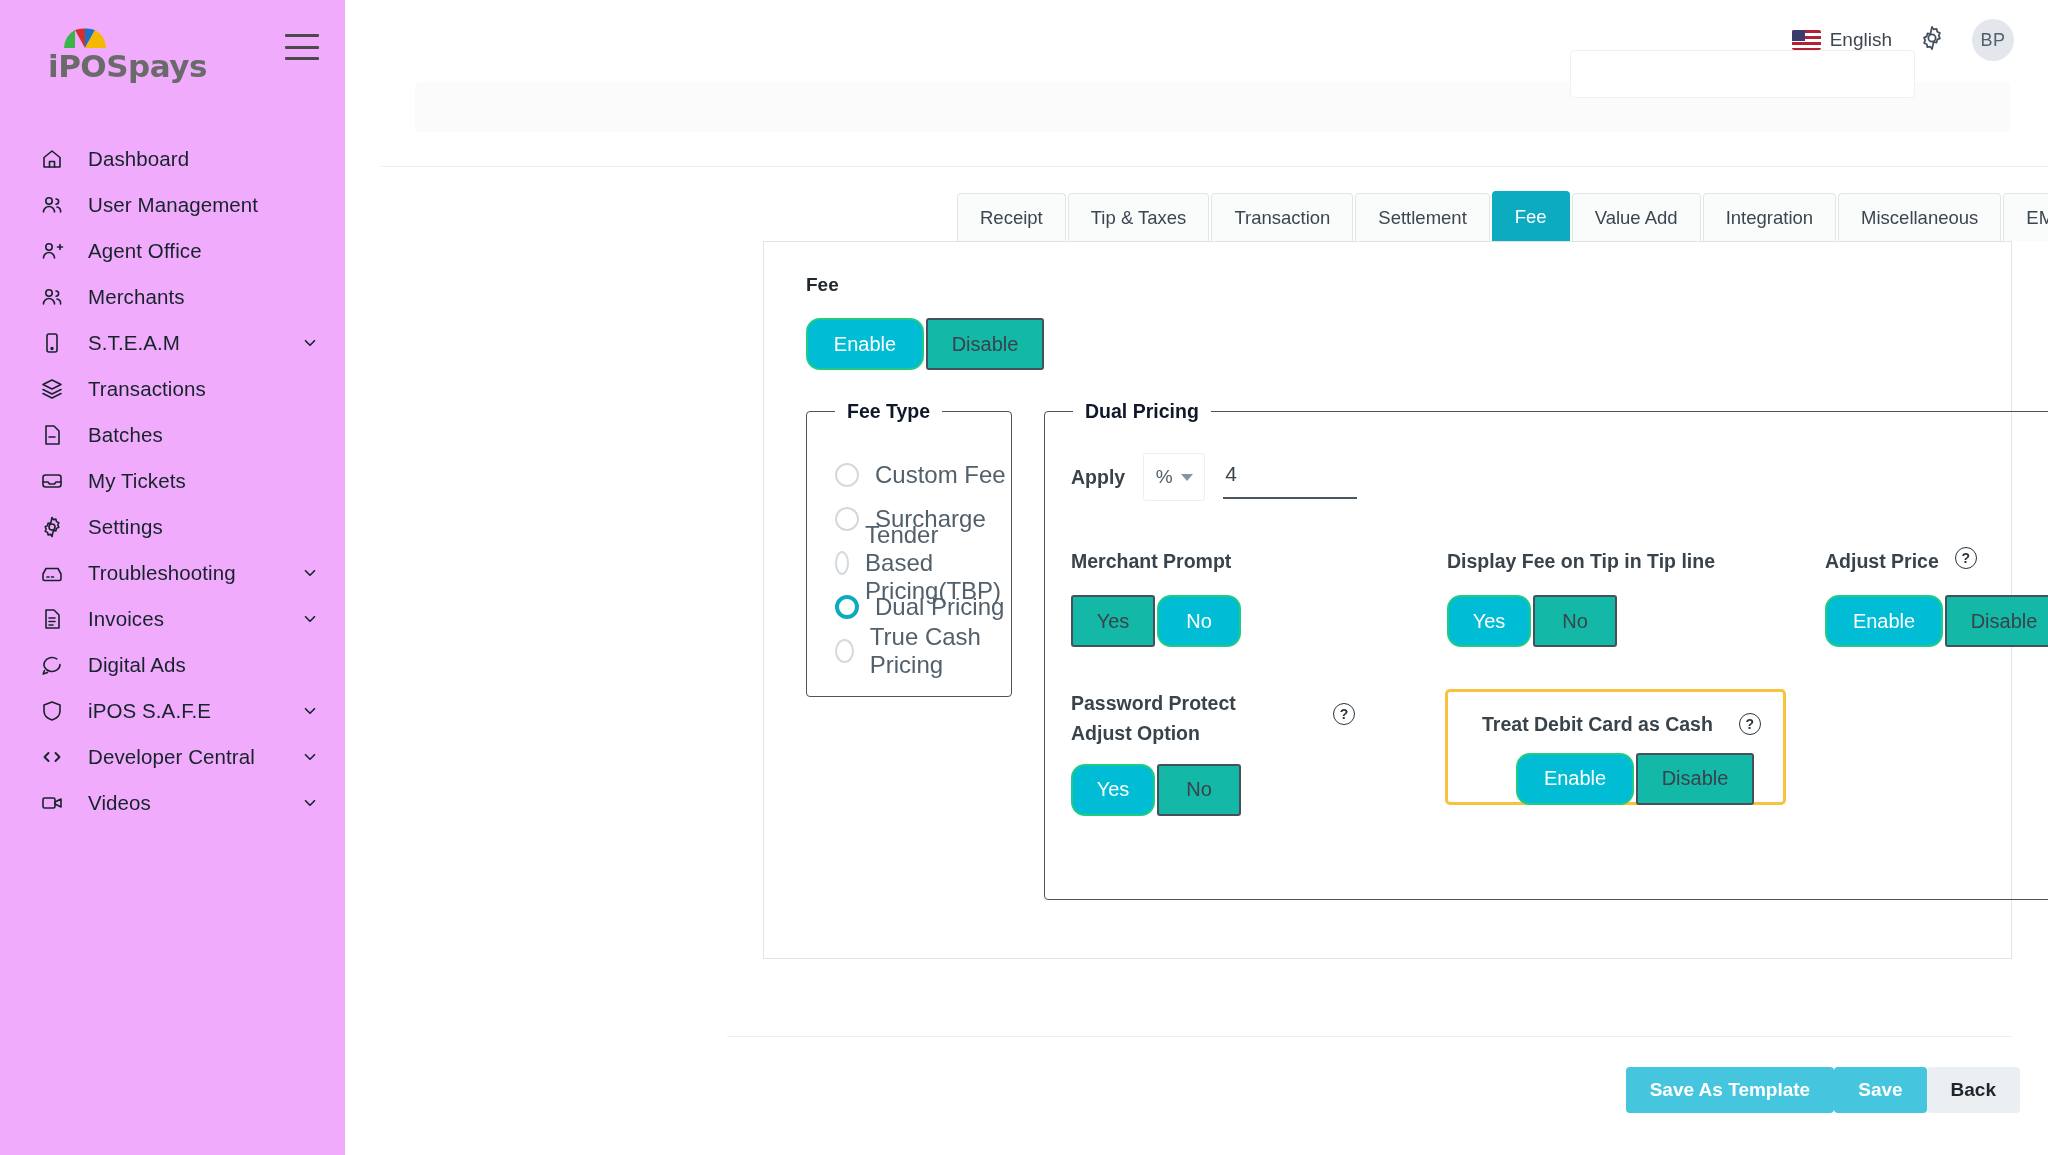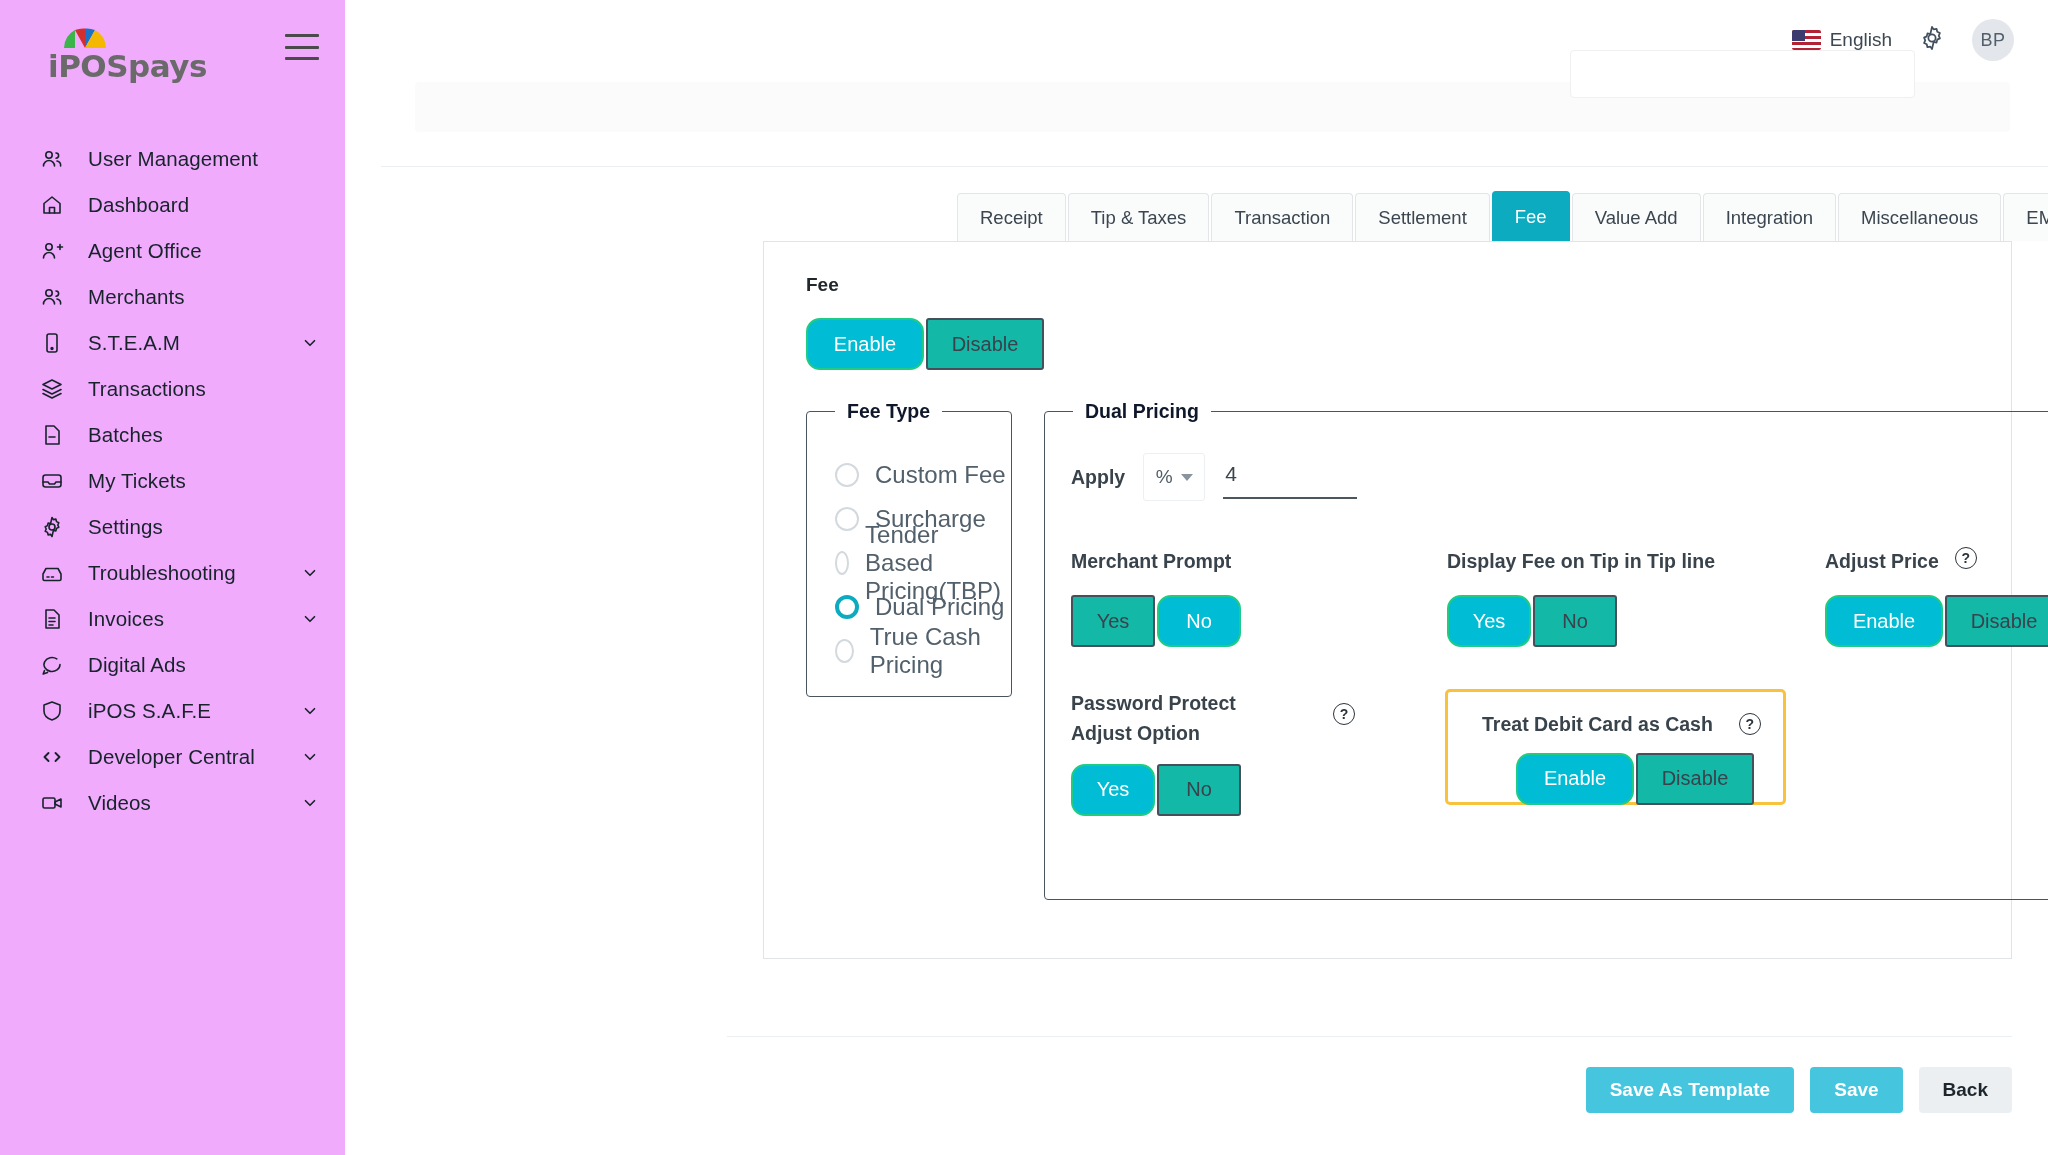--- a/index.html
+++ b/index.html
@@ -277,22 +277,22 @@
     height: 116px;
   }
   .debit-head { display: flex; align-items: center; gap: 26px; margin-bottom: 14px; }
 
   
   .footer-sep {
     position: absolute; left: 382px; right: 36px; bottom: 118px;
     height: 1px; background: #eceff1;
   }
   .footer {
-    position: absolute; right: 36px; bottom: 42px;
-    display: flex; gap: 16px;
+    position: absolute; right: 28px; bottom: 42px;
+    display: flex; 
   }
   .btn {
     height: 46px; padding: 0 24px;
     display: flex; align-items: center; justify-content: center;
     font-size: 19px; font-weight: 700;
     border: none; border-radius: 4px; cursor: pointer;
     font-family: "Liberation Sans", sans-serif;
     white-space: nowrap;
   }
   .btn-primary { background: #45c6de; color: #ffffff; }
@@ -321,37 +321,37 @@
           <span></span>
           <span></span>
       </div>
     </div>
 
     <nav class="nav">
 
       <div class="nav-item">
         <span class="nav-icon">
           <svg width="24" height="24" viewBox="0 0 24 24" fill="none" stroke="#17232b" stroke-width="1.6" stroke-linecap="round" stroke-linejoin="round">
+              <path d="M4 10.5 L12 4 L20 10.5 V20 H4 Z"></path>
+              <path d="M9.5 20 V14.5 H14.5 V20"></path>
+            </svg>
+        </span>
+        <span class="nav-label">Dashboard</span>
+      </div>
+
+      <div class="nav-item">
+        <span class="nav-icon">
+          <svg width="24" height="24" viewBox="0 0 24 24" fill="none" stroke="#17232b" stroke-width="1.6" stroke-linecap="round" stroke-linejoin="round">
               <circle cx="9" cy="8" r="3.2"></circle>
               <path d="M3.5 19 a5.5 5.5 0 0 1 11 0"></path>
               <path d="M16 11.2 a2.6 2.6 0 1 0 0-5.2"></path>
               <path d="M17 14 a4.6 4.6 0 0 1 3.6 5"></path>
             </svg>
         </span>
         <span class="nav-label">User Management</span>
-      </div>
-
-      <div class="nav-item">
-        <span class="nav-icon">
-          <svg width="24" height="24" viewBox="0 0 24 24" fill="none" stroke="#17232b" stroke-width="1.6" stroke-linecap="round" stroke-linejoin="round">
-              <path d="M4 10.5 L12 4 L20 10.5 V20 H4 Z"></path>
-              <path d="M9.5 20 V14.5 H14.5 V20"></path>
-            </svg>
-        </span>
-        <span class="nav-label">Dashboard</span>
       </div>
 
       <div class="nav-item">
         <span class="nav-icon">
           <svg width="24" height="24" viewBox="0 0 24 24" fill="none" stroke="#17232b" stroke-width="1.6" stroke-linecap="round" stroke-linejoin="round">
               <circle cx="9" cy="8" r="3.2"></circle>
               <path d="M3.5 19 a5.5 5.5 0 0 1 11 0"></path>
               <path d="M17.5 8 h5 M20 5.5 v5"></path>
             </svg>
         </span>

